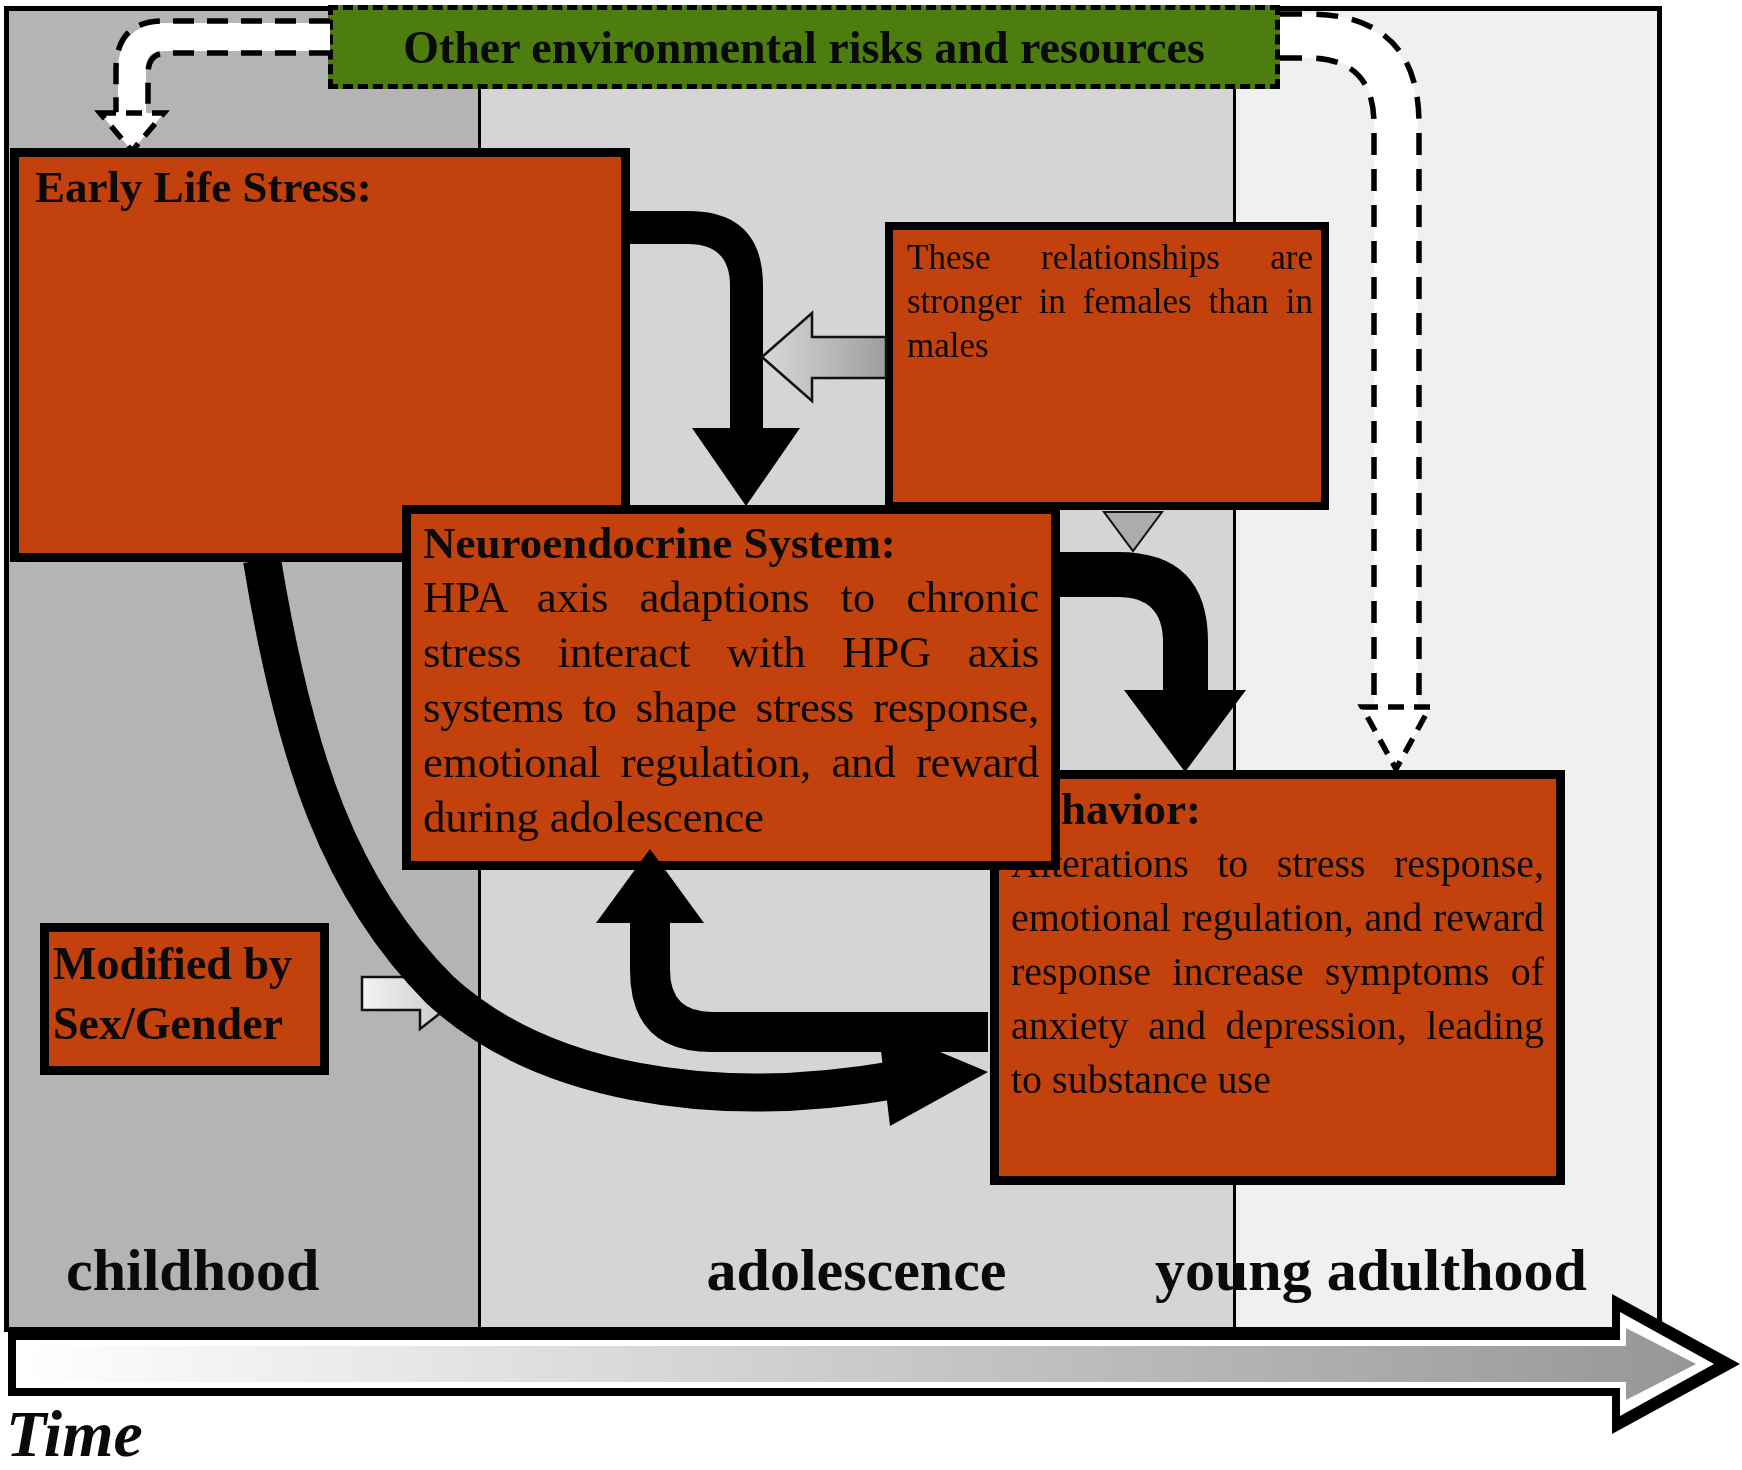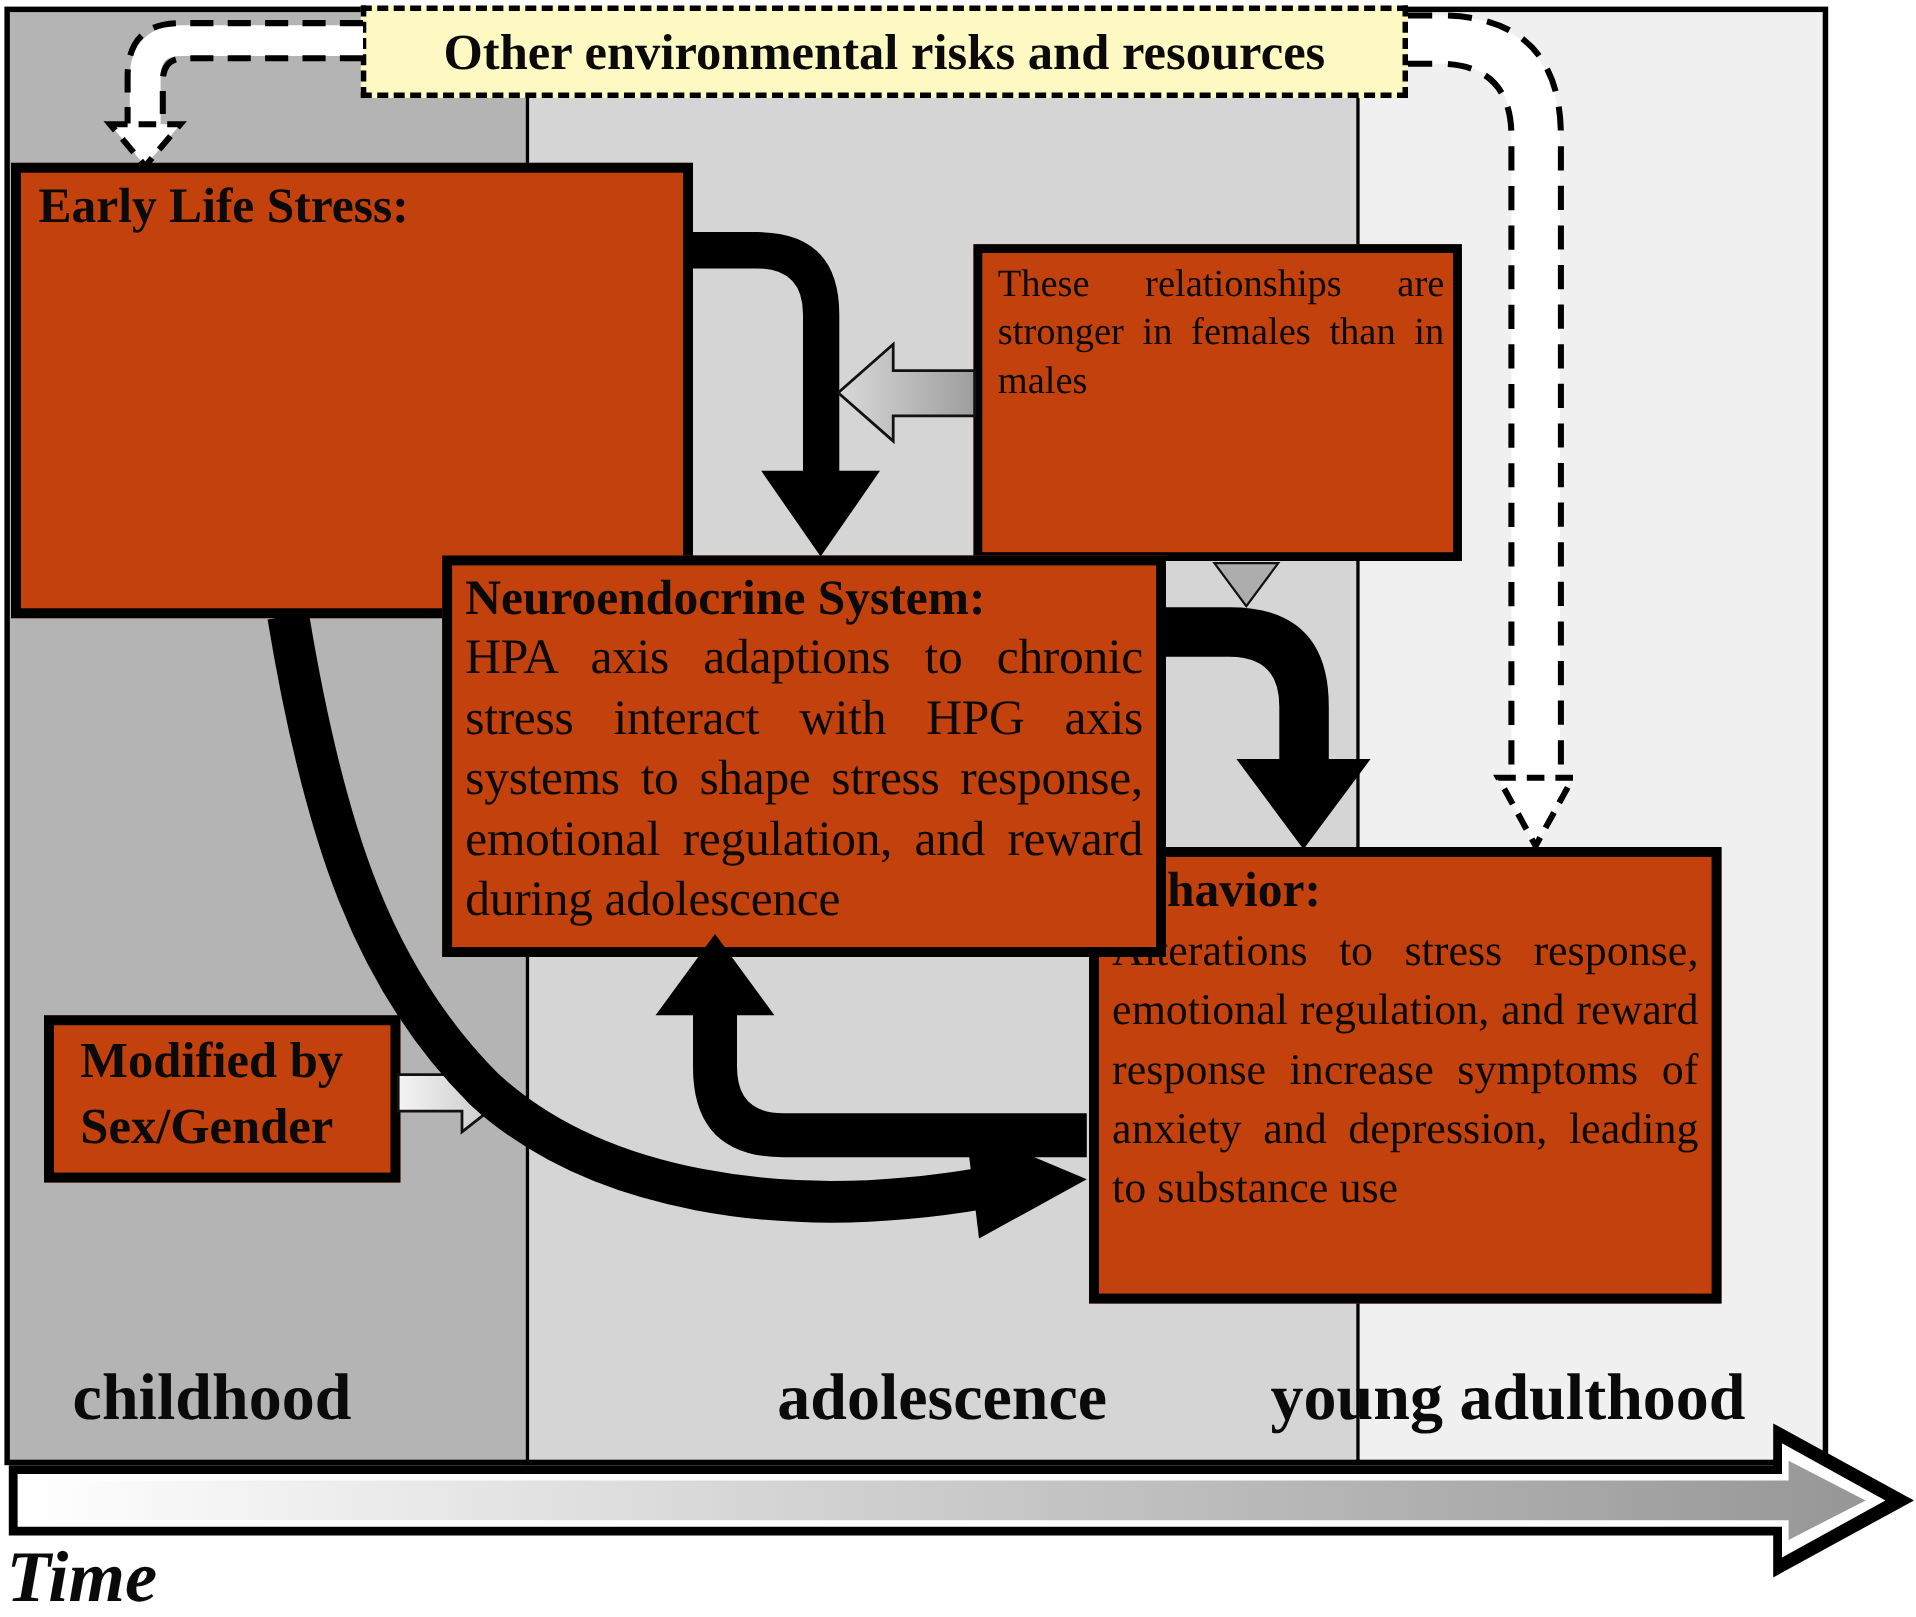--- a/index.html
+++ b/index.html
@@ -8,36 +8,36 @@
   .abs{position:absolute;box-sizing:border-box;}
   
   #frame{left:4px;top:6px;width:1658px;height:1326px;border:5px solid #000;z-index:1;}
   .band{top:9px;height:1320px;z-index:0;}
   
   .vline{top:6px;width:3px;height:1326px;background:#000;z-index:2;}
   
   .box{background:#c2410c;border:9px solid #000;z-index:4;}
   .box .title{font-weight:bold;}
   .box .body{text-align:justify;}
-  #top-box{left:328px;top:5px;width:952px;height:84px;border:5px dashed #000;background:#fef9c3;
+  #top-box{left:328px;top:5px;width:952px;height:84px;border:5px dashed #000;background:#4d7c0f;
            z-index:6;display:flex;align-items:center;justify-content:center;
            font-weight:bold;font-size:46px;}
   #els-box{left:10px;top:148px;width:620px;height:414px;padding:2px 16px;}
   #els-box .title{font-size:45px;line-height:56px;}
   #els-box .body{font-size:40px;line-height:51px;}
   #ne-box{left:402px;top:505px;width:658px;height:365px;padding:2px 12px;z-index:5;}
   #ne-box .title{font-size:45px;line-height:54px;}
   #ne-box .body{font-size:45px;line-height:55px;letter-spacing:-0.3px;}
   #behavior-box{left:990px;top:770px;width:575px;height:415px;padding:2px 12px;}
   #behavior-box .title{font-size:45px;line-height:56px;}
   #behavior-box .body{font-size:40px;line-height:54px;}
   #mod-right-box{left:885px;top:222px;width:444px;height:288px;border-width:8px;padding:6px 8px 6px 14px;}
   #mod-right-box .title{font-size:46px;line-height:55px;}
   #mod-right-box .body{font-size:35px;line-height:44px;word-spacing:-1px;}
-  #mod-left-box{left:40px;top:923px;width:324px;height:152px;padding:2px 24px;}
+  #mod-left-box{left:40px;top:923px;width:289px;height:152px;padding:2px 4px;}
   #mod-left-box .title{font-size:46px;line-height:60px;}
   
   .stage-label{top:1236px;font-weight:bold;font-size:60px;z-index:3;}
   #label-childhood{left:18px;margin-left:48px;}
   #label-adolescence{left:479px;width:755px;text-align:center;}
   #label-young{left:1155px;}
   #time-label{left:6px;top:1396px;font-weight:bold;font-style:italic;font-size:66px;z-index:3;}
   
   #arrows{left:0;top:0;width:1742px;height:1470px;z-index:7;pointer-events:none;}
 </style>

